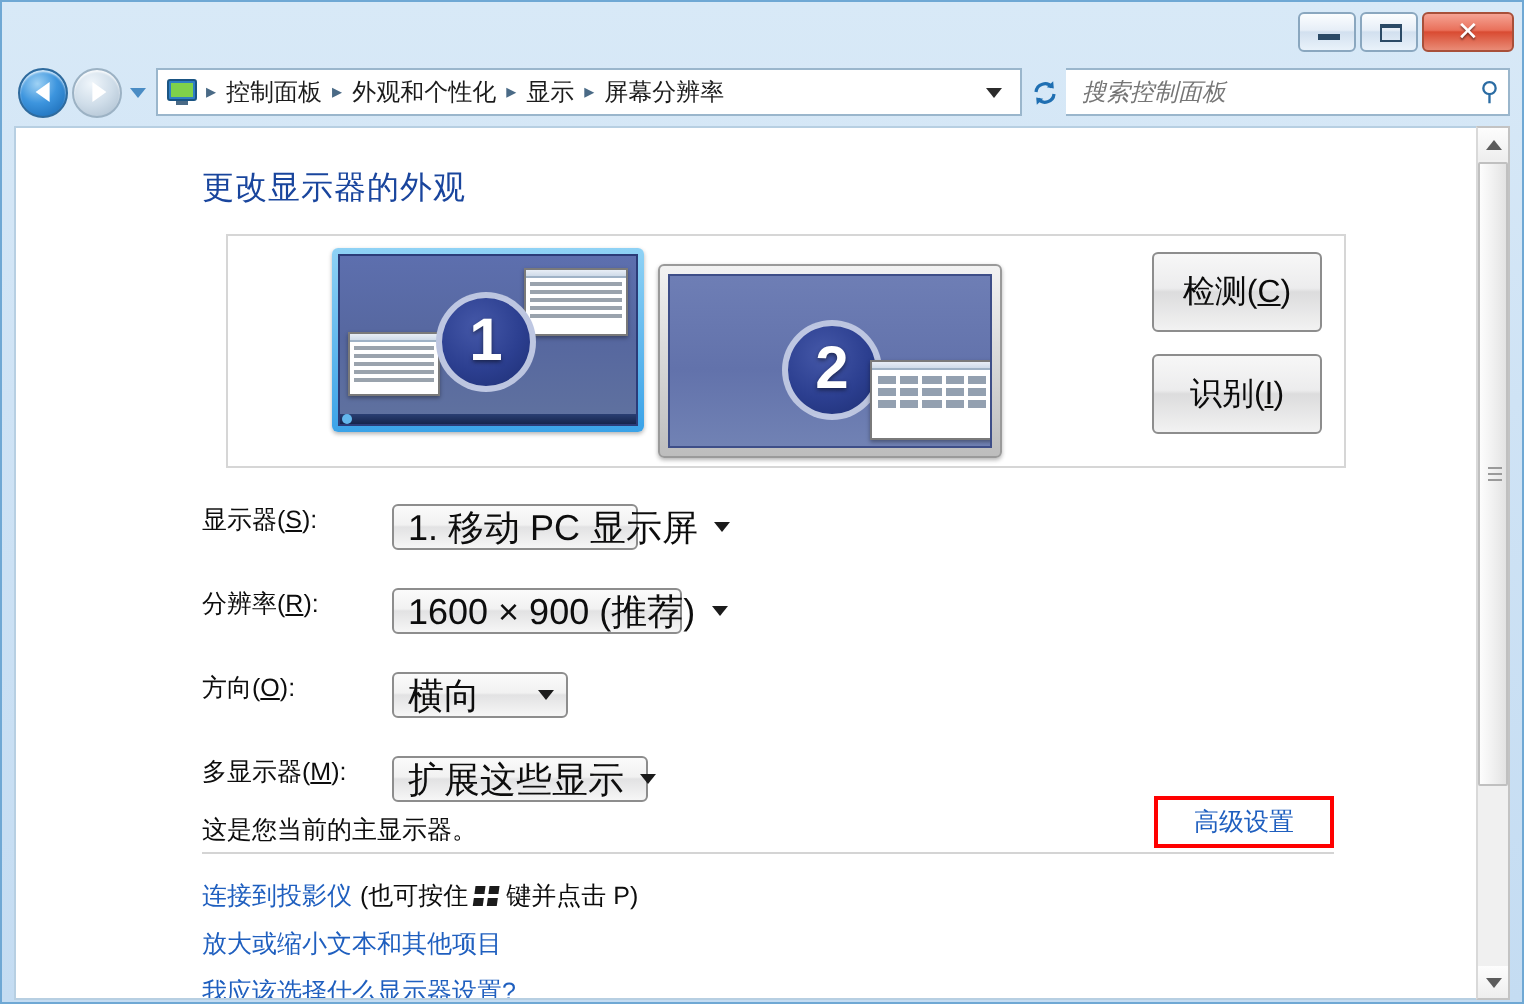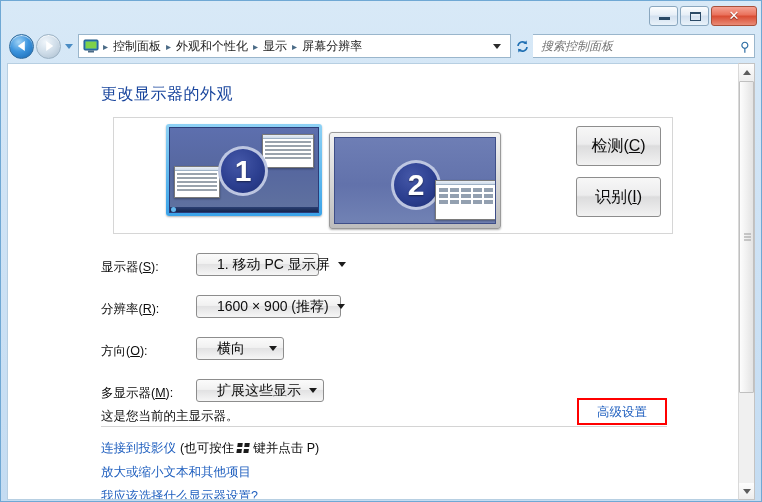--- a/index.html
+++ b/index.html
@@ -363,40 +363,40 @@
   .btn u { text-decoration: underline; }
 
   
   .form {
     position: absolute;
     left: 93px; top: 188px;
     width: 560px;
   }
   .row {
     display: flex;
-    align-items: flex-end;
+    align-items: flex-start;
     height: 24px;
     margin-bottom: 18px;
   }
   .row-label {
     width: 95px;
     font-size: 12.5px;
     color: #0d0d0d;
     flex: none;
   }
   .row-label u { text-decoration: underline; }
   .combo {
     height: 23px;
     border: 1px solid #8d8d8d;
     border-radius: 3px;
     background: linear-gradient(to bottom, #fbfbfb 0%, #f1f1f1 45%, #e2e2e3 50%, #f6f6f6 100%);
     display: flex;
     align-items: center;
-    padding: 0 6px 0 20px;
-    font-size: 14px;
+    padding: 0 6px 0 7px;
+    font-size: 18px;
     color: #0d0d0d;
     cursor: default;
     white-space: nowrap;
   }
   .combo span.val { flex: 1; }
   .combo-arrow {
     width: 0; height: 0;
     border-left: 4px solid transparent;
     border-right: 4px solid transparent;
     border-top: 5px solid #1b1b1b;

